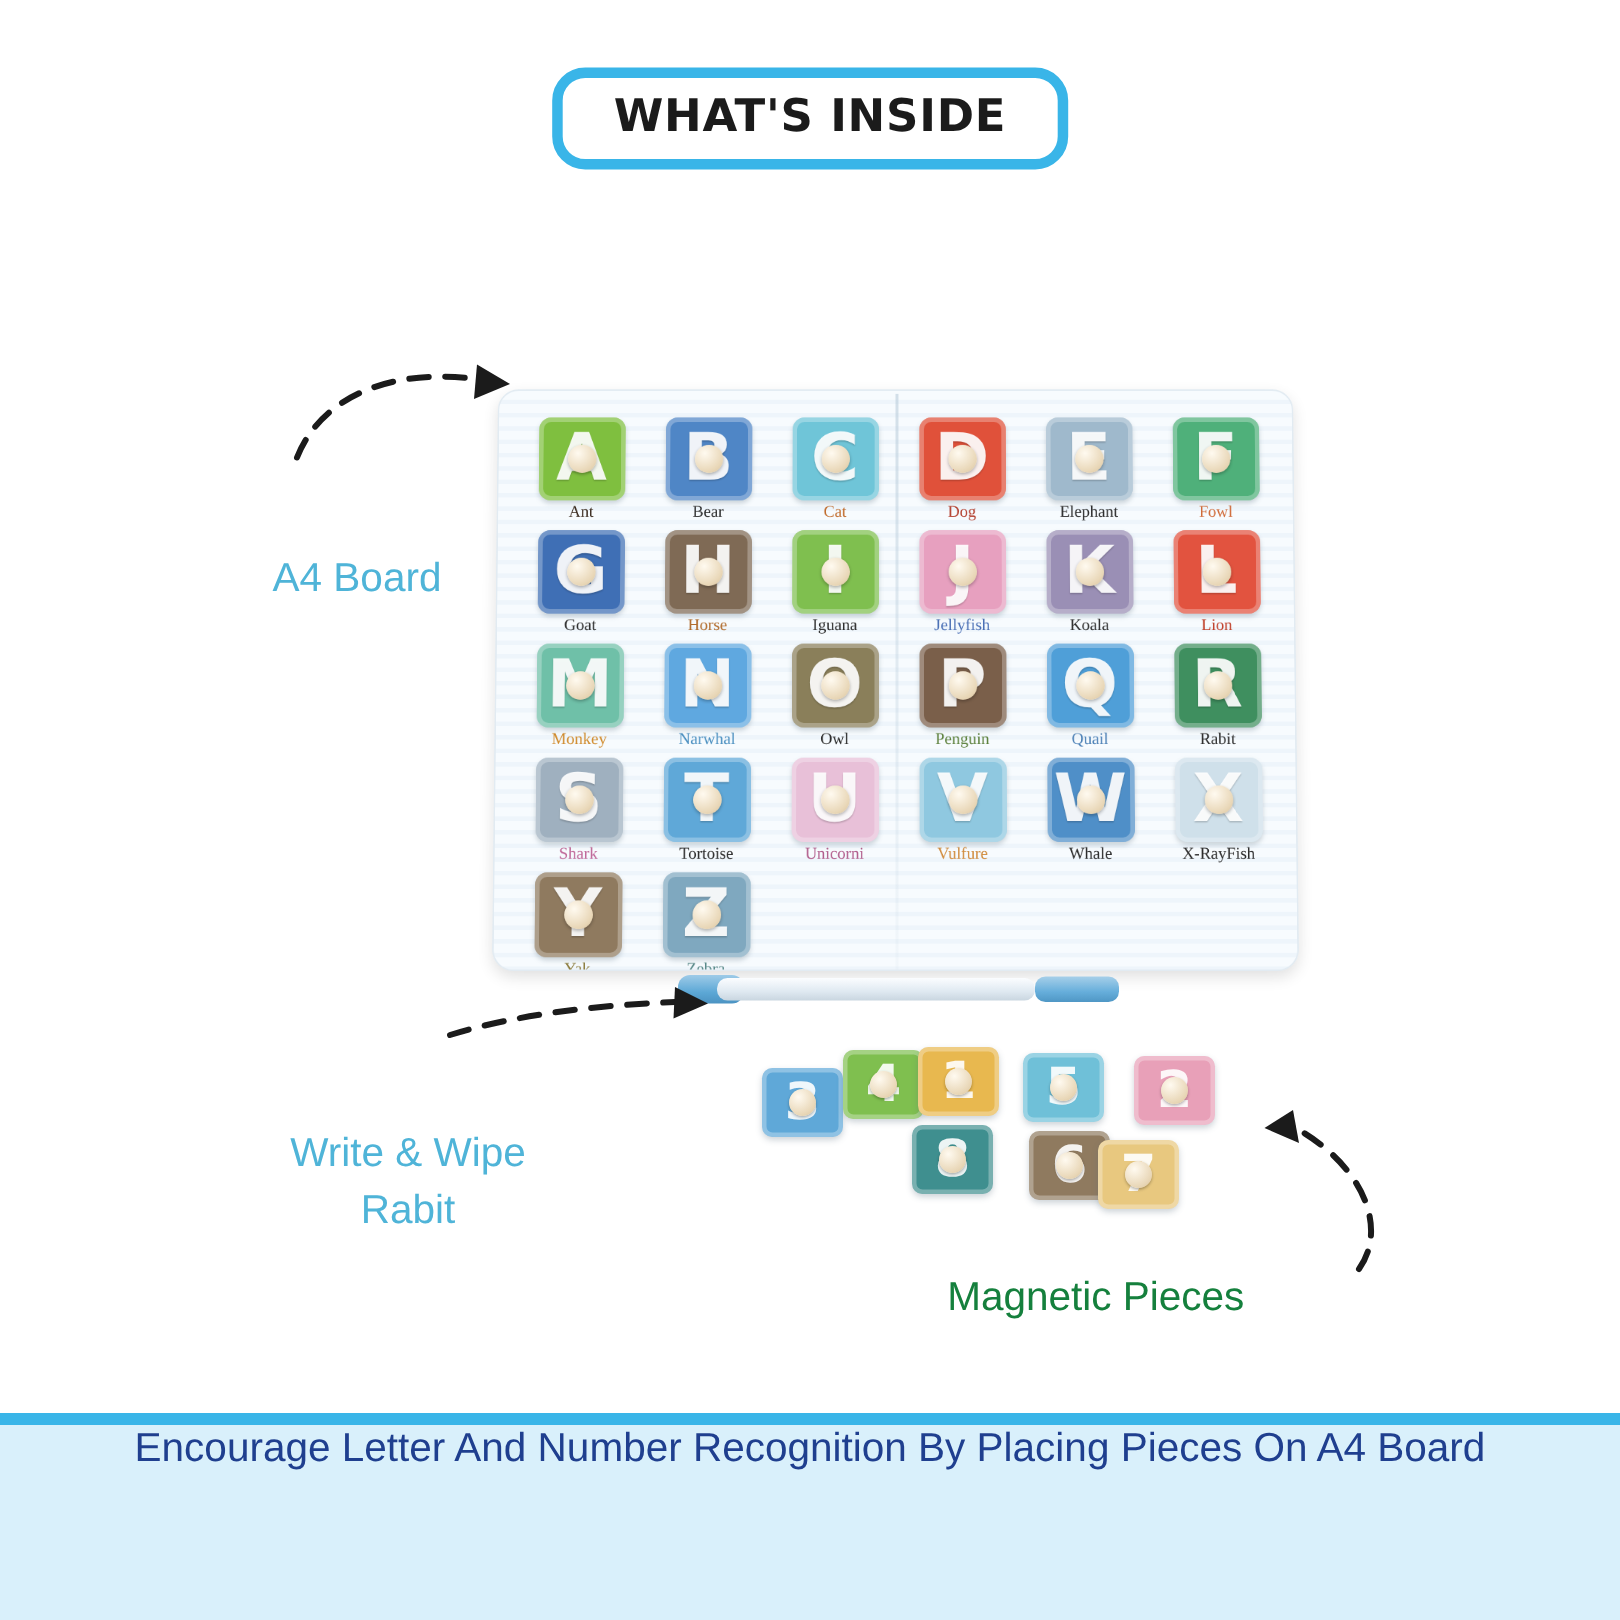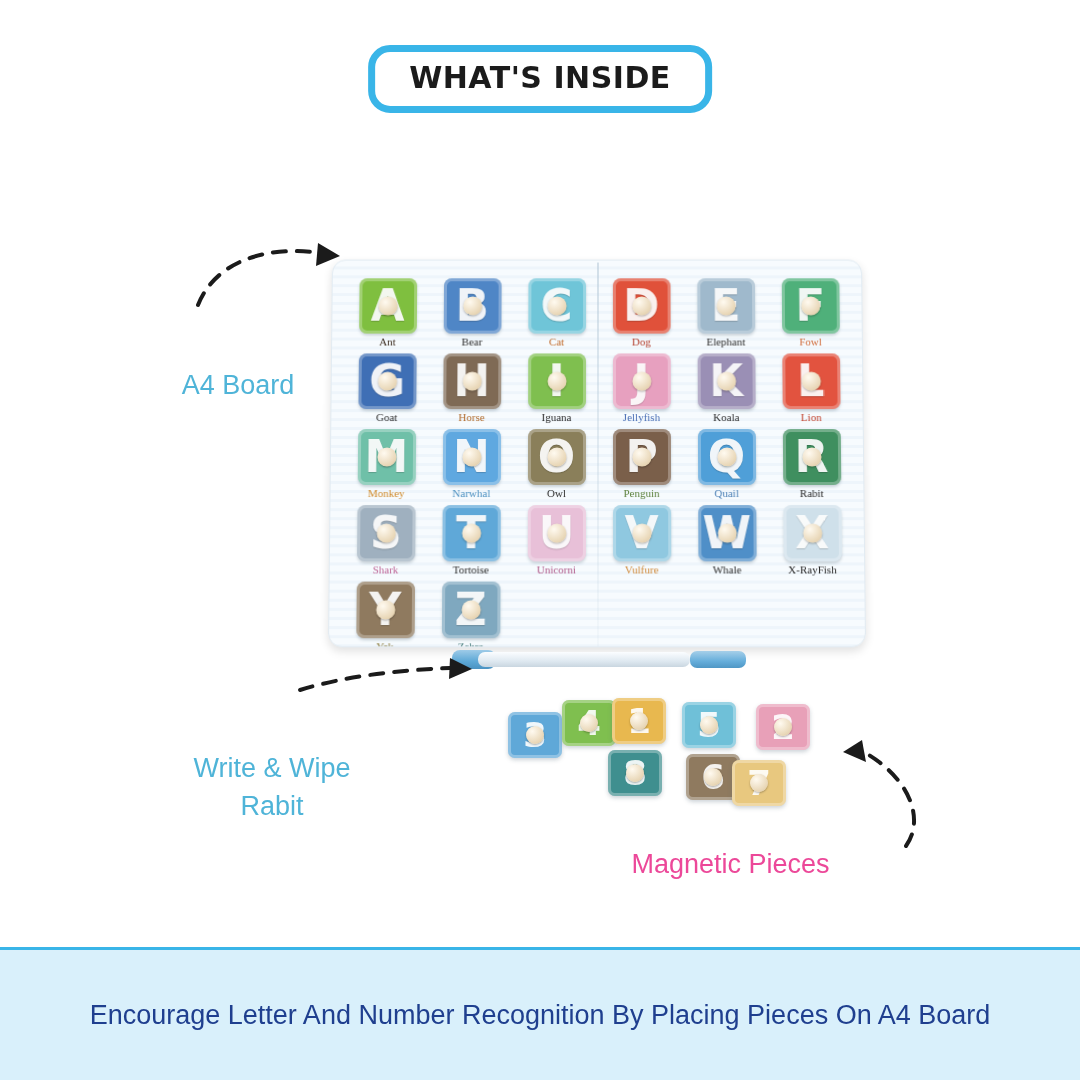--- a/index.html
+++ b/index.html
@@ -198,25 +198,25 @@
   }
 
   
   .caption {
     position: absolute;
     left: 0;
     bottom: 0;
     width: 1080px;
     height: 130px;
     background: #d9f0fb;
-    border-top: 3px solid #d946ef;
+    border-top: 8px solid #d946ef;
     display: flex;
     flex-direction: column;
     align-items: center;
-    justify-content: center;
+    justify-content: flex-start;
     gap: 10px;
   }
   .caption .line {
     color: #1f3f8f;
     font-size: 27px;
     font-family: "Liberation Sans", sans-serif;
     white-space: nowrap;
   }
 </style>
 </head>
@@ -455,21 +455,21 @@
       <span class="glyph">7</span>
       <div class="knob"></div>
     </div>
   </div>
 
 <div class="anno" id="anno-board" style="color: rgb(79, 180, 216);">A4 Board</div>
 <div class="anno" id="anno-marker" style="color: rgb(79, 180, 216); text-align: center;">
   <div>Write &amp; Wipe</div>
   <div>Rabit</div>
 </div>
-<div class="anno" id="anno-pieces" style="color: #ec4899;">Magnetic Pieces</div>
+<div class="anno" id="anno-pieces" style="color: #15803d;">Magnetic Pieces</div>
 
 <svg class="arrow-layer" viewBox="0 0 1080 1080">
   <g fill="none" stroke="#1b1b1b" stroke-width="4" stroke-linecap="round" stroke-dasharray="13 11">
     <path d="M198,305 C215,262 265,245 320,253"></path>
     <path d="M300,690 C345,676 400,670 450,668"></path>
     <path d="M906,846 C926,818 908,775 860,750"></path>
   </g>
   <polygon points="318,243 340,256 316,266" fill="#1b1b1b"></polygon>
   <polygon points="450,658 472,669 449,679" fill="#1b1b1b"></polygon>
   <polygon points="862,740 843,752 866,762" fill="#1b1b1b"></polygon>

